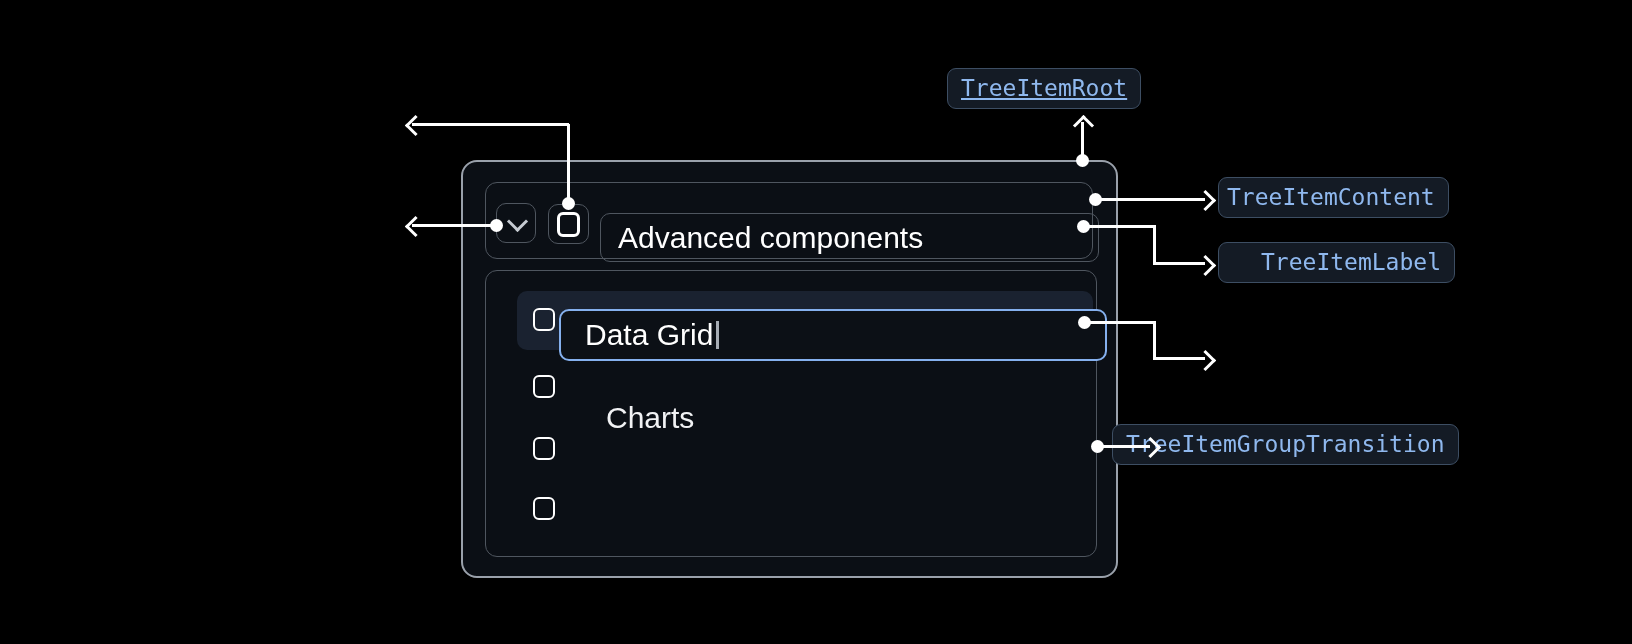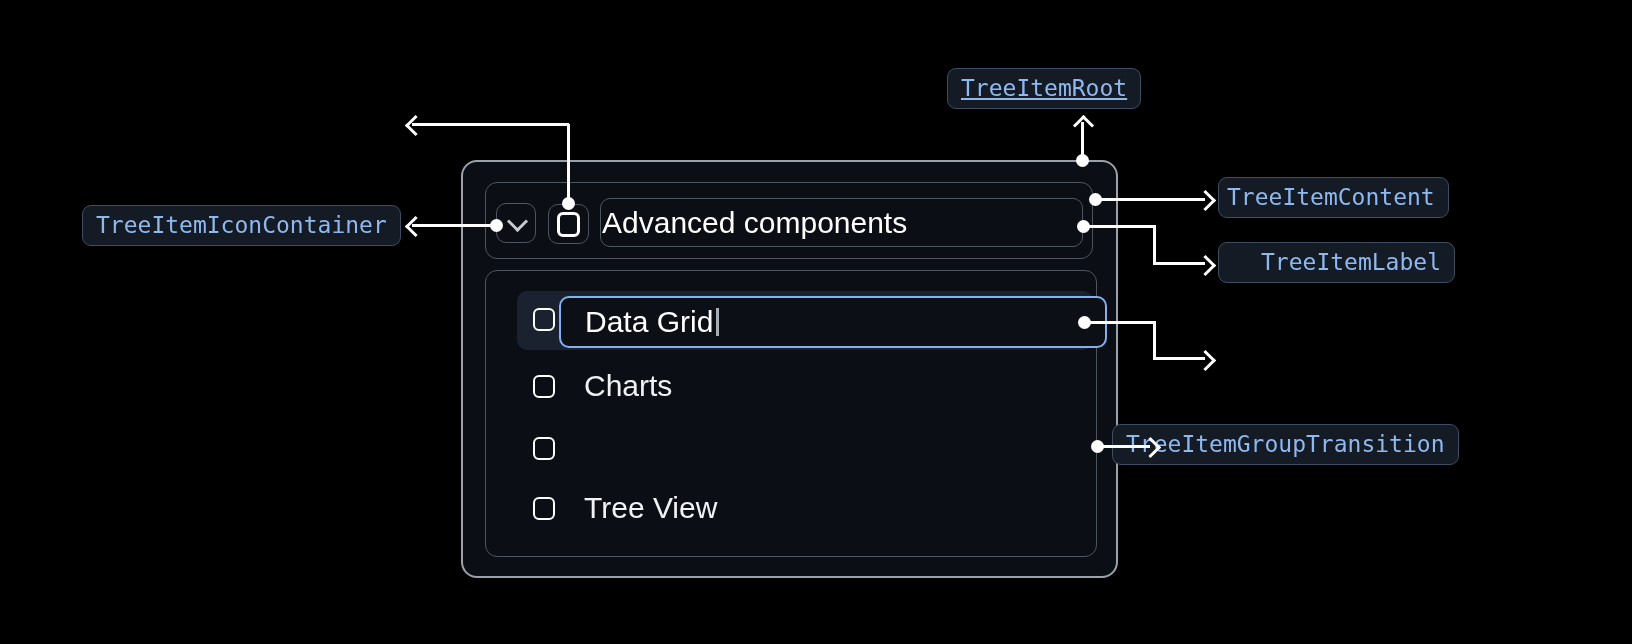--- a/index.html
+++ b/index.html
@@ -30,42 +30,42 @@
   .chevron{
     position:absolute;left:13px;top:10px;width:12px;height:12px;
     border-right:3px solid #c6cbd2;border-bottom:3px solid #c6cbd2;
     transform:rotate(45deg);
   }
   .cbx{
     position:absolute;background:transparent;border:3px solid #ffffff;border-radius:6px;
   }
   .cbx.small{border-width:2.5px;}
   .labelbox{
-    position:absolute;left:600px;top:198px;width:480px;height:47px;
+    position:absolute;left:600px;top:213px;width:480px;height:47px;
     border:1.5px solid #4f565f;border-radius:10px;
-    color:#ffffff;font-size:30px;line-height:47px;padding-left:1px;
+    color:#ffffff;font-size:30px;line-height:47px;padding-left:17px;
     white-space:nowrap;overflow:hidden;
   }
   .rowhl{
     position:absolute;left:517px;top:291px;width:576px;height:59px;
     background:#1a2230;border-radius:10px;
   }
   .editinput{
-    position:absolute;left:559px;top:296px;width:520px;height:48px;
+    position:absolute;left:559px;top:309px;width:520px;height:48px;
     background:#0c1016;border:2px solid #85b0ee;border-radius:10px;
     color:#ffffff;font-size:30px;line-height:48px;padding-left:24px;
     white-space:nowrap;overflow:hidden;
   }
   .caret{
     display:inline-block;width:3px;height:28px;background:#a7adb5;
     vertical-align:middle;margin-left:3px;margin-top:-4px;
   }
   .itemtext{
-    position:absolute;left:584px;height:34px;line-height:34px;
-    color:#f1f2f4;font-size:30px;white-space:nowrap;
+    position:absolute;left:606px;height:34px;line-height:34px;
+    color:#f1f2f4;font-size:30px;white-space:nowrap;margin-top:32px;
   }
   
   .cline{position:absolute;background:#ffffff;}
   .dot{position:absolute;width:13px;height:13px;border-radius:50%;background:#ffffff;}
   .ahead{position:absolute;width:12px;height:12px;border-top:3.5px solid #fff;border-left:3.5px solid #fff;}
   .ahead.left{transform:rotate(-45deg);}
   .ahead.right{transform:rotate(135deg);}
   .ahead.up{transform:rotate(45deg);}
 </style>
 </head>
@@ -94,23 +94,21 @@
   <div class="editinput">
     <span>Data Grid</span><span class="caret"></span>
   </div>
 
   <span class="cbx small" style="left:533px;top:375px;width:18px;height:19px;"></span>
   <div class="itemtext" style="top:369px;">Charts</div>
 
   <span class="cbx small" style="left:533px;top:437px;width:18px;height:19px;"></span>
 
   <span class="cbx small" style="left:533px;top:497px;width:18px;height:19px;"></span>
-  <div class="itemtext" style="top:491px;">Tree View</div>
 
-  <div class="badge" style="left:82px;top:205px;">TreeItemIconContainer</div>
   <div class="badge" style="left:947px;top:68px;text-decoration:underline;">TreeItemRoot</div>
   <div class="badge" style="left:1218px;top:177px;padding-left:8px;">TreeItemContent</div>
   <div class="badge" style="left:1218px;top:242px;padding-left:42px;">TreeItemLabel</div>
   <div class="badge" style="left:1112px;top:424px;">TreeItemGroupTransition</div>
 
   <span class="ahead left" style="left:408px;top:118px;"></span>
   <span class="cline" style="left:412px;top:123px;width:157px;height:2.5px;"></span>
   <span class="cline" style="left:567px;top:124px;width:2.5px;height:79px;"></span>
   <span class="dot" style="left:562px;top:197px;"></span>
 

